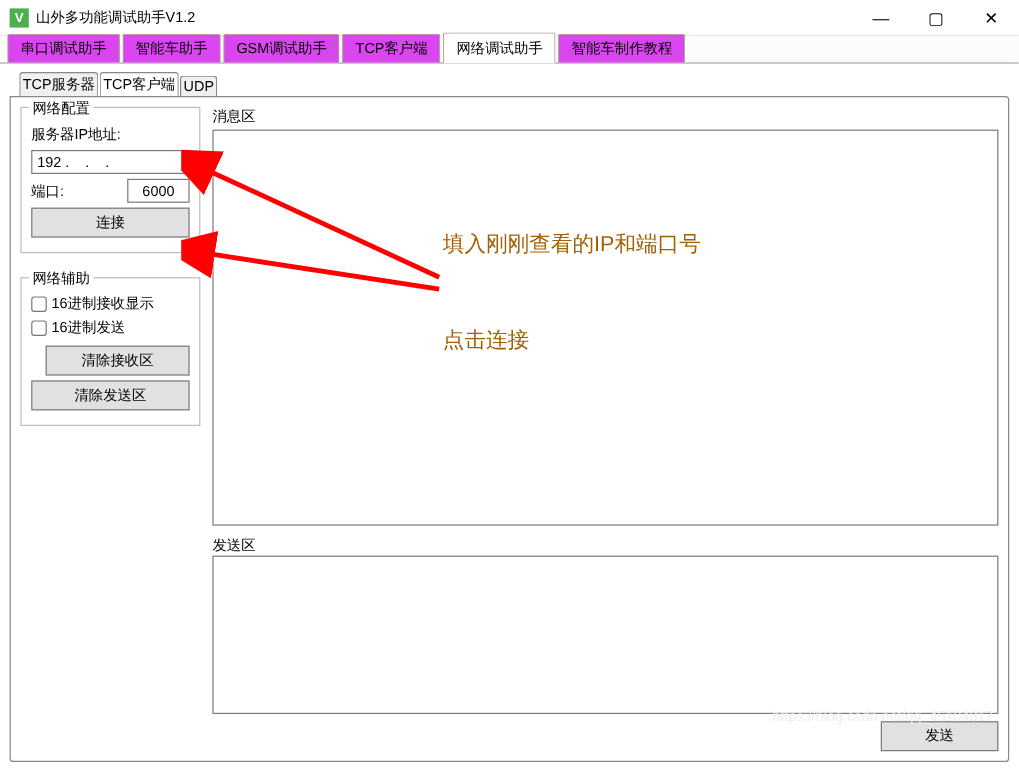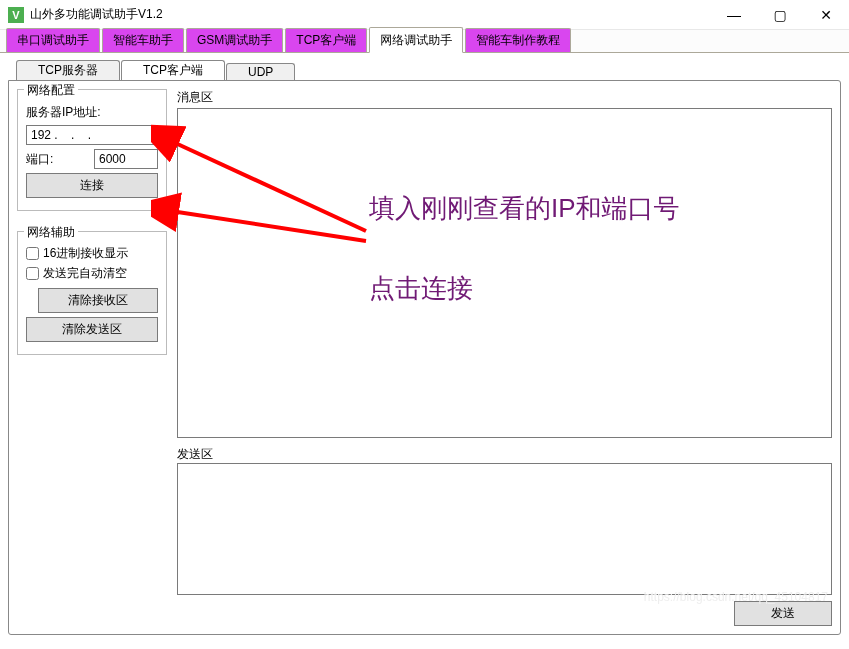--- a/index.html
+++ b/index.html
@@ -74,21 +74,21 @@
 
 .inner-tabs {
   display: flex;
   padding-left: 8px;
   height: 19px;
   align-items: flex-end;
 }
 .inner-tab {
   border: 1px solid #888;
   border-bottom: none;
-  padding: 1px 21px;
+  padding: 1px 2px;
   margin-right: 1px;
   background: #f0f0f0;
   font-size: 12px;
   border-radius: 3px 3px 0 0;
 }
 .inner-tab.active {
   background: #fff;
 }
 
 
@@ -123,21 +123,21 @@
 .field-row { margin: 4px 0; display: flex; align-items: center; gap: 4px; }
 .label { font-size: 12px; }
 input[type="text"] {
   border: 1px solid #7a7a7a;
   padding: 2px 4px;
   font-size: 12px;
   font-family: inherit;
   background: #fff;
 }
 .ip-input { width: 132px; }
-.port-input { width: 64px; text-align: left; }
+.port-input { width: 52px; text-align: center; }
 
 .btn {
   border: 1px solid #7a7a7a;
   background: #e1e1e1;
   padding: 3px 0;
   font-size: 12px;
   font-family: inherit;
   text-align: center;
   cursor: default;
   width: 100%;
@@ -160,22 +160,22 @@
 .send-btn {
   border: 1px solid #7a7a7a;
   background: #e1e1e1;
   padding: 3px 36px;
   font-size: 12px;
 }
 
 
 .annotation {
   position: absolute;
-  color: #701a75;
-  font-size: 26px;
+  color: #a16207;
+  font-size: 18px;
   pointer-events: none;
 }
 .arrow-svg { position: absolute; pointer-events: none; }
 
 .watermark {
   position: absolute;
   right: 12px; bottom: 30px;
   color: #eee; font-size: 12px;
 }
 </style>
@@ -230,21 +230,21 @@
       </div>
 
       <div class="groupbox">
         <div class="legend">网络辅助</div>
         <div class="checkbox-row">
           <input type="checkbox" style="">
           <span>16进制接收显示</span>
         </div>
         <div class="checkbox-row">
           <input type="checkbox" style="">
-          <span>发送完自动清空</span>
+          <span>16进制发送</span>
         </div>
         <div class="field-row" style="margin-top:6px;padding-left:12px;">
           <button class="btn">清除接收区</button>
         </div>
         <div class="field-row">
           <button class="btn">清除发送区</button>
         </div>
       </div>
 
     </div>

